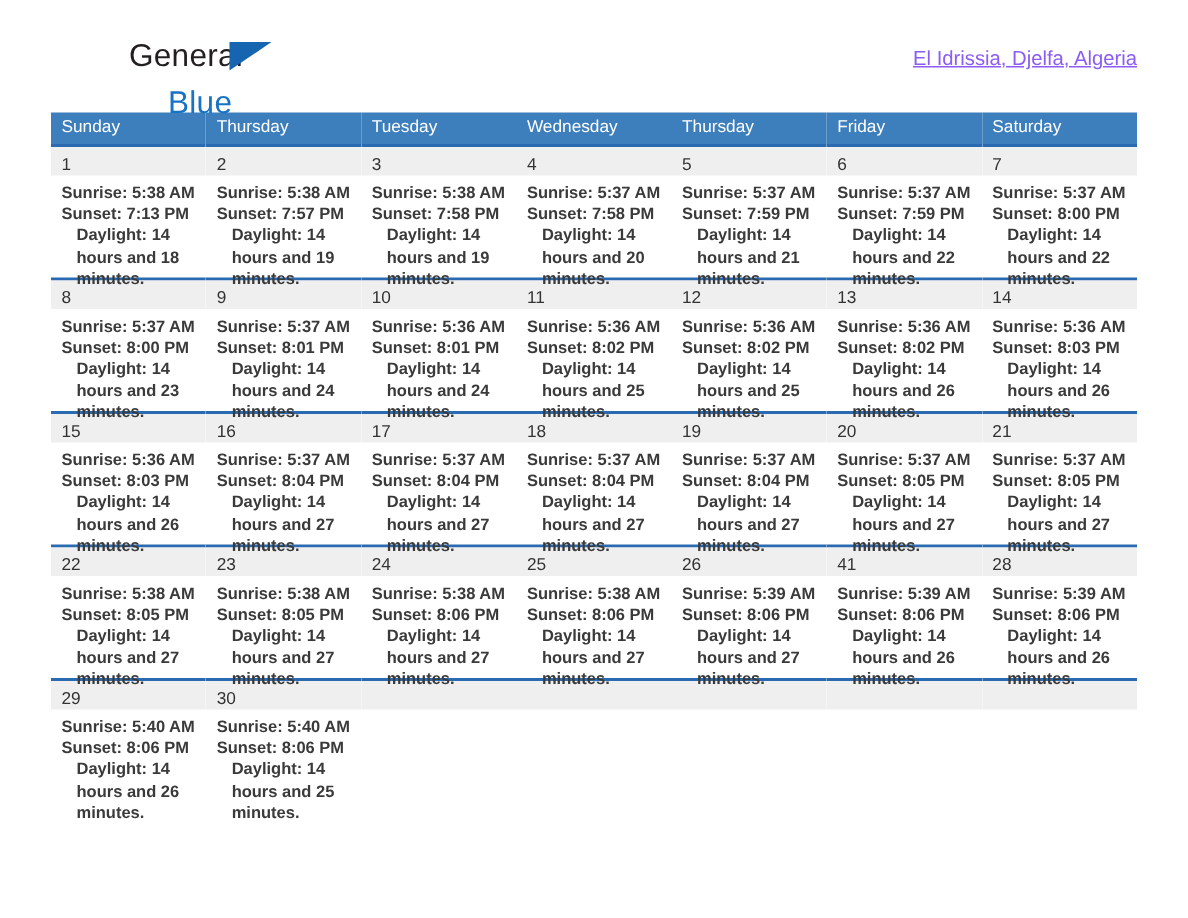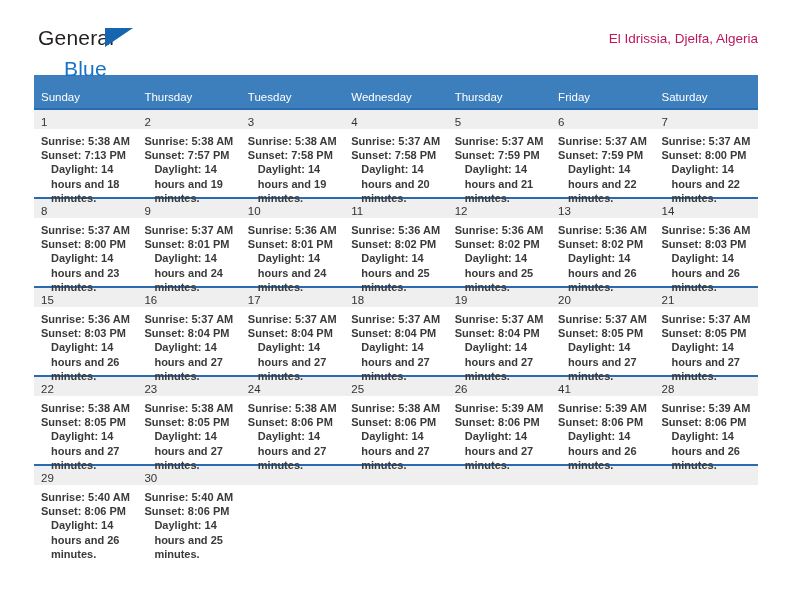--- a/index.html
+++ b/index.html
@@ -29,20 +29,21 @@
     display: flex;
     align-items: flex-start;
     justify-content: space-between;
   }
   .brand {
     position: relative;
     margin-top: 26px;
     width: 200px;
     height: 46px;
     user-select: none;
+    margin-left: 48px;
   }
   .brand-general {
     position: absolute;
     left: 4px;
     top: 0px;
     font-size: 21px;
     letter-spacing: 0.2px;
     color: #231f20;
     font-family: "Liberation Sans", sans-serif;
   }
@@ -70,37 +71,38 @@
   }
   .cal-title {
     font-size: 26px;
     color: #222222;
     line-height: 1.1;
     font-weight: normal;
   }
   .cal-sub {
     margin-top: 9px;
     font-size: 13.5px;
-    color: #be185d;
+    color: #8b5cf6;
+    text-decoration: underline;
   }
 
   
   .calendar {
     margin-top: 3px;
     width: 724px;
     border-collapse: collapse;
     table-layout: fixed;
   }
   .calendar th {
     background: #3d7ebc;
     color: #ffffff;
     font-weight: normal;
     font-size: 11.5px;
     text-align: left;
-    padding: 16px 0 5px 7px;
+    padding: 4px 0 5px 7px;
     border: none;
     height: 12px;
   }
   .calendar td {
     vertical-align: top;
     padding: 0;
     border: none;
     width: 103.43px;
   }
   .cell {

